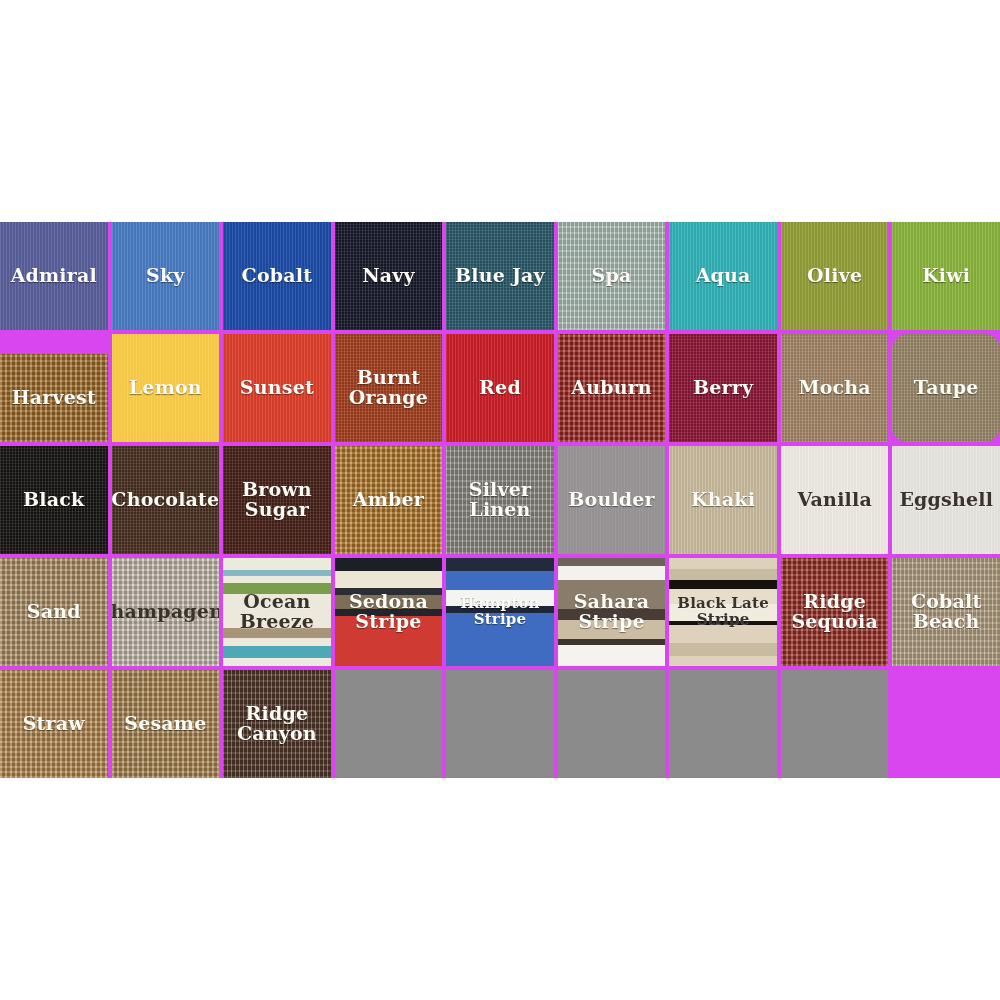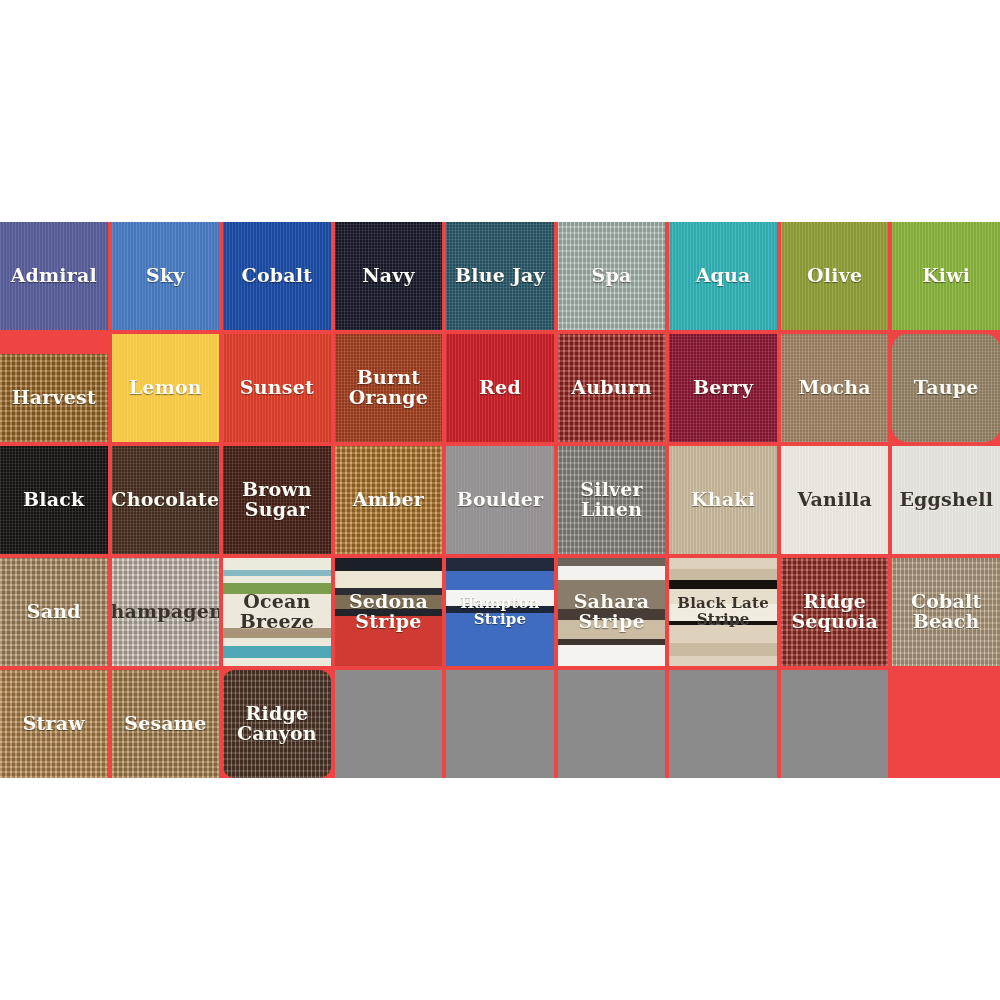--- a/index.html
+++ b/index.html
@@ -108,21 +108,21 @@
   .label.light { color: #fdfcf6; text-shadow: 0 1px 1px rgba(0,0,0,0.45); }
   .label.dark  { color: #3a332c; text-shadow: 0 1px 0 rgba(255,255,255,0.30); }
   .label.small { font-size: 15px; font-weight: 600; }
 
   .filler { background: #8b8b8c; }
 </style>
 </head>
 <body>
 
 <div id="stage">
-  <div id="board" style="background: #ef4444; grid-template-columns: repeat(9, 1fr); grid-template-rows: repeat(5, 1fr);">
+  <div id="board" style="background: #d946ef; grid-template-columns: repeat(9, 1fr); grid-template-rows: repeat(5, 1fr);">
       <div class="swatch" style="background: rgb(91, 97, 158);">
         <div class="tex vert"></div>
         <div class="label light">Admiral</div>
       </div>
       <div class="swatch" style="background: rgb(75, 127, 198);">
         <div class="tex vert"></div>
         <div class="label light">Sky</div>
       </div>
       <div class="swatch" style="background: rgb(29, 78, 168);">
         <div class="tex vert"></div>
@@ -197,27 +197,27 @@
         <div class="label light">Chocolate</div>
       </div>
       <div class="swatch" style="background: rgb(71, 33, 24);">
         <div class="tex weave"></div>
         <div class="label light">Brown Sugar</div>
       </div>
       <div class="swatch" style="background: rgb(187, 127, 46);">
         <div class="tex coarse"></div>
         <div class="label light">Amber</div>
       </div>
+      <div class="swatch" style="background: rgb(145, 142, 134);">
+        <div class="tex linen"></div>
+        <div class="label light">Silver Linen</div>
+      </div>
       <div class="swatch" style="background: rgb(154, 150, 152);">
         <div class="tex flat"></div>
         <div class="label light">Boulder</div>
-      </div>
-      <div class="swatch" style="background: rgb(145, 142, 134);">
-        <div class="tex linen"></div>
-        <div class="label light">Silver Linen</div>
       </div>
       <div class="swatch" style="background: rgb(203, 189, 160);">
         <div class="tex vert"></div>
         <div class="label light">Khaki</div>
       </div>
       <div class="swatch" style="background: rgb(238, 234, 227);">
         <div class="tex flat"></div>
         <div class="label dark">Vanilla</div>
       </div>
       <div class="swatch" style="background: rgb(232, 230, 224);">
@@ -307,21 +307,21 @@
         <div class="label light">Cobalt Beach</div>
       </div>
       <div class="swatch" style="background: rgb(188, 141, 81);">
         <div class="tex coarse"></div>
         <div class="label light">Straw</div>
       </div>
       <div class="swatch" style="background: rgb(176, 138, 85);">
         <div class="tex coarse"></div>
         <div class="label light">Sesame</div>
       </div>
-      <div class="swatch" style="background: rgb(83, 57, 42); border-radius: 12px;">
+      <div class="swatch" style="background: rgb(83, 57, 42);">
         <div class="tex linen"></div>
         <div class="label light">Ridge Canyon</div>
       </div>
       <div class="filler"></div>
       <div class="filler"></div>
       <div class="filler"></div>
       <div class="filler"></div>
       <div class="filler"></div>
     </div>
 </div>

